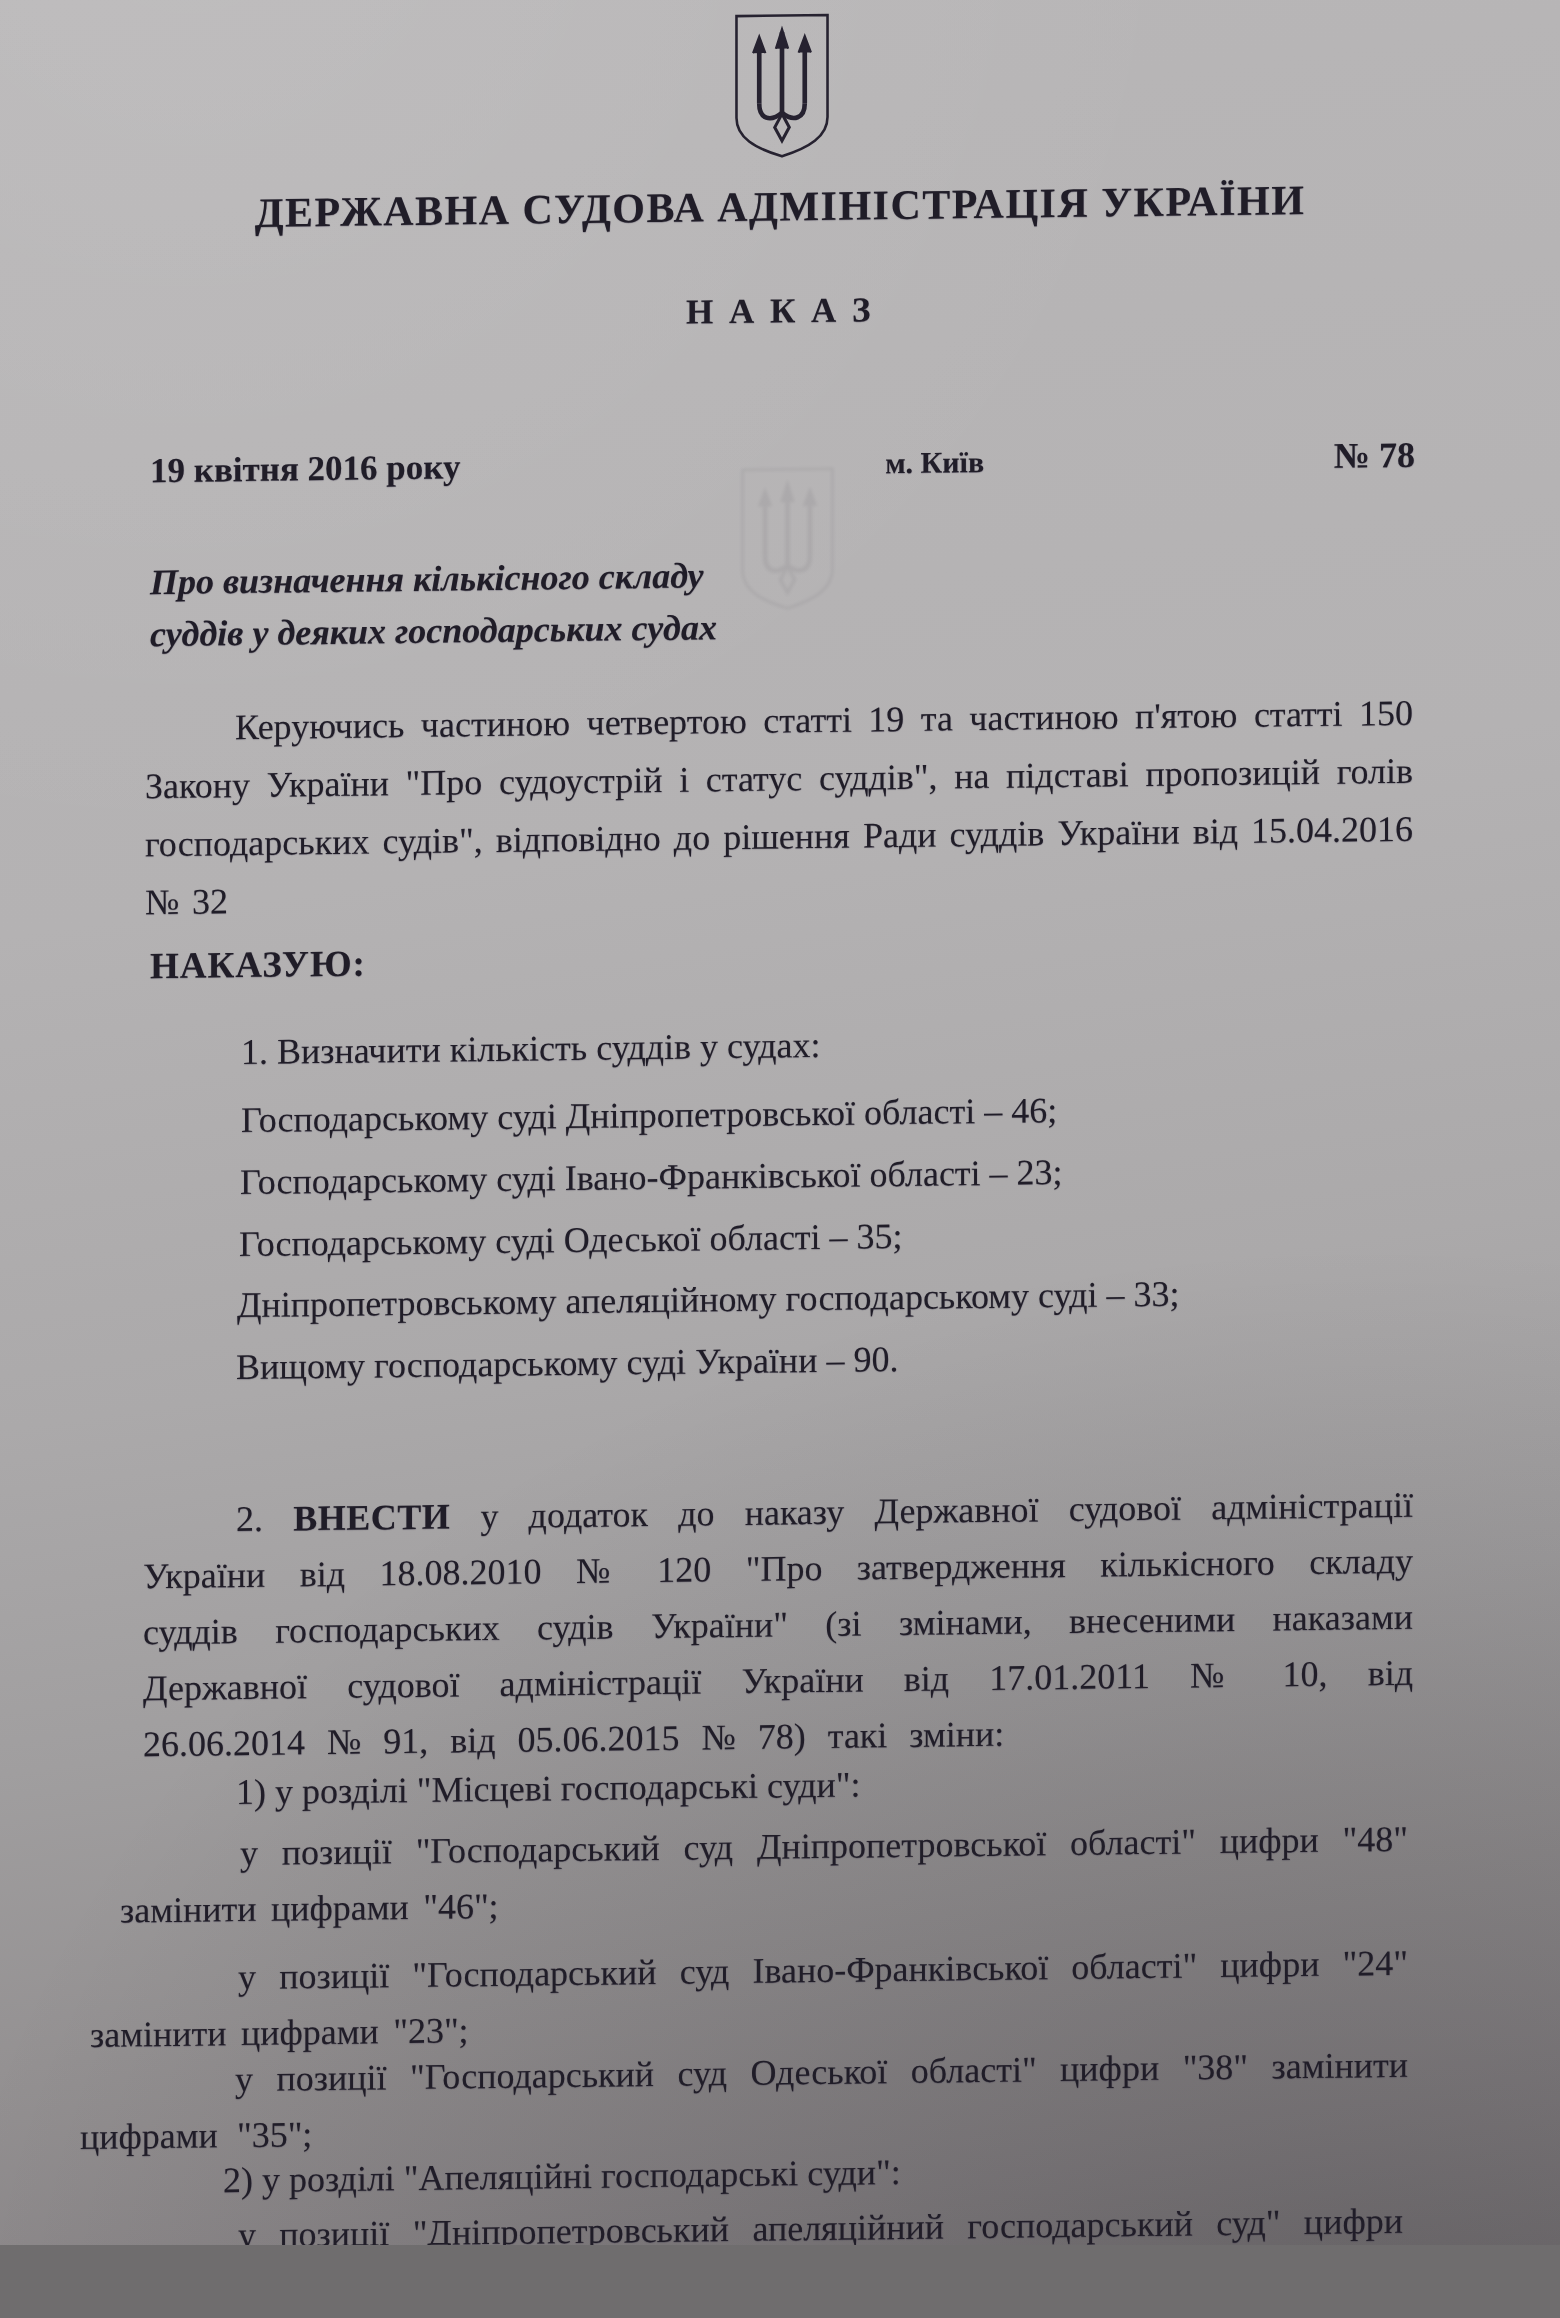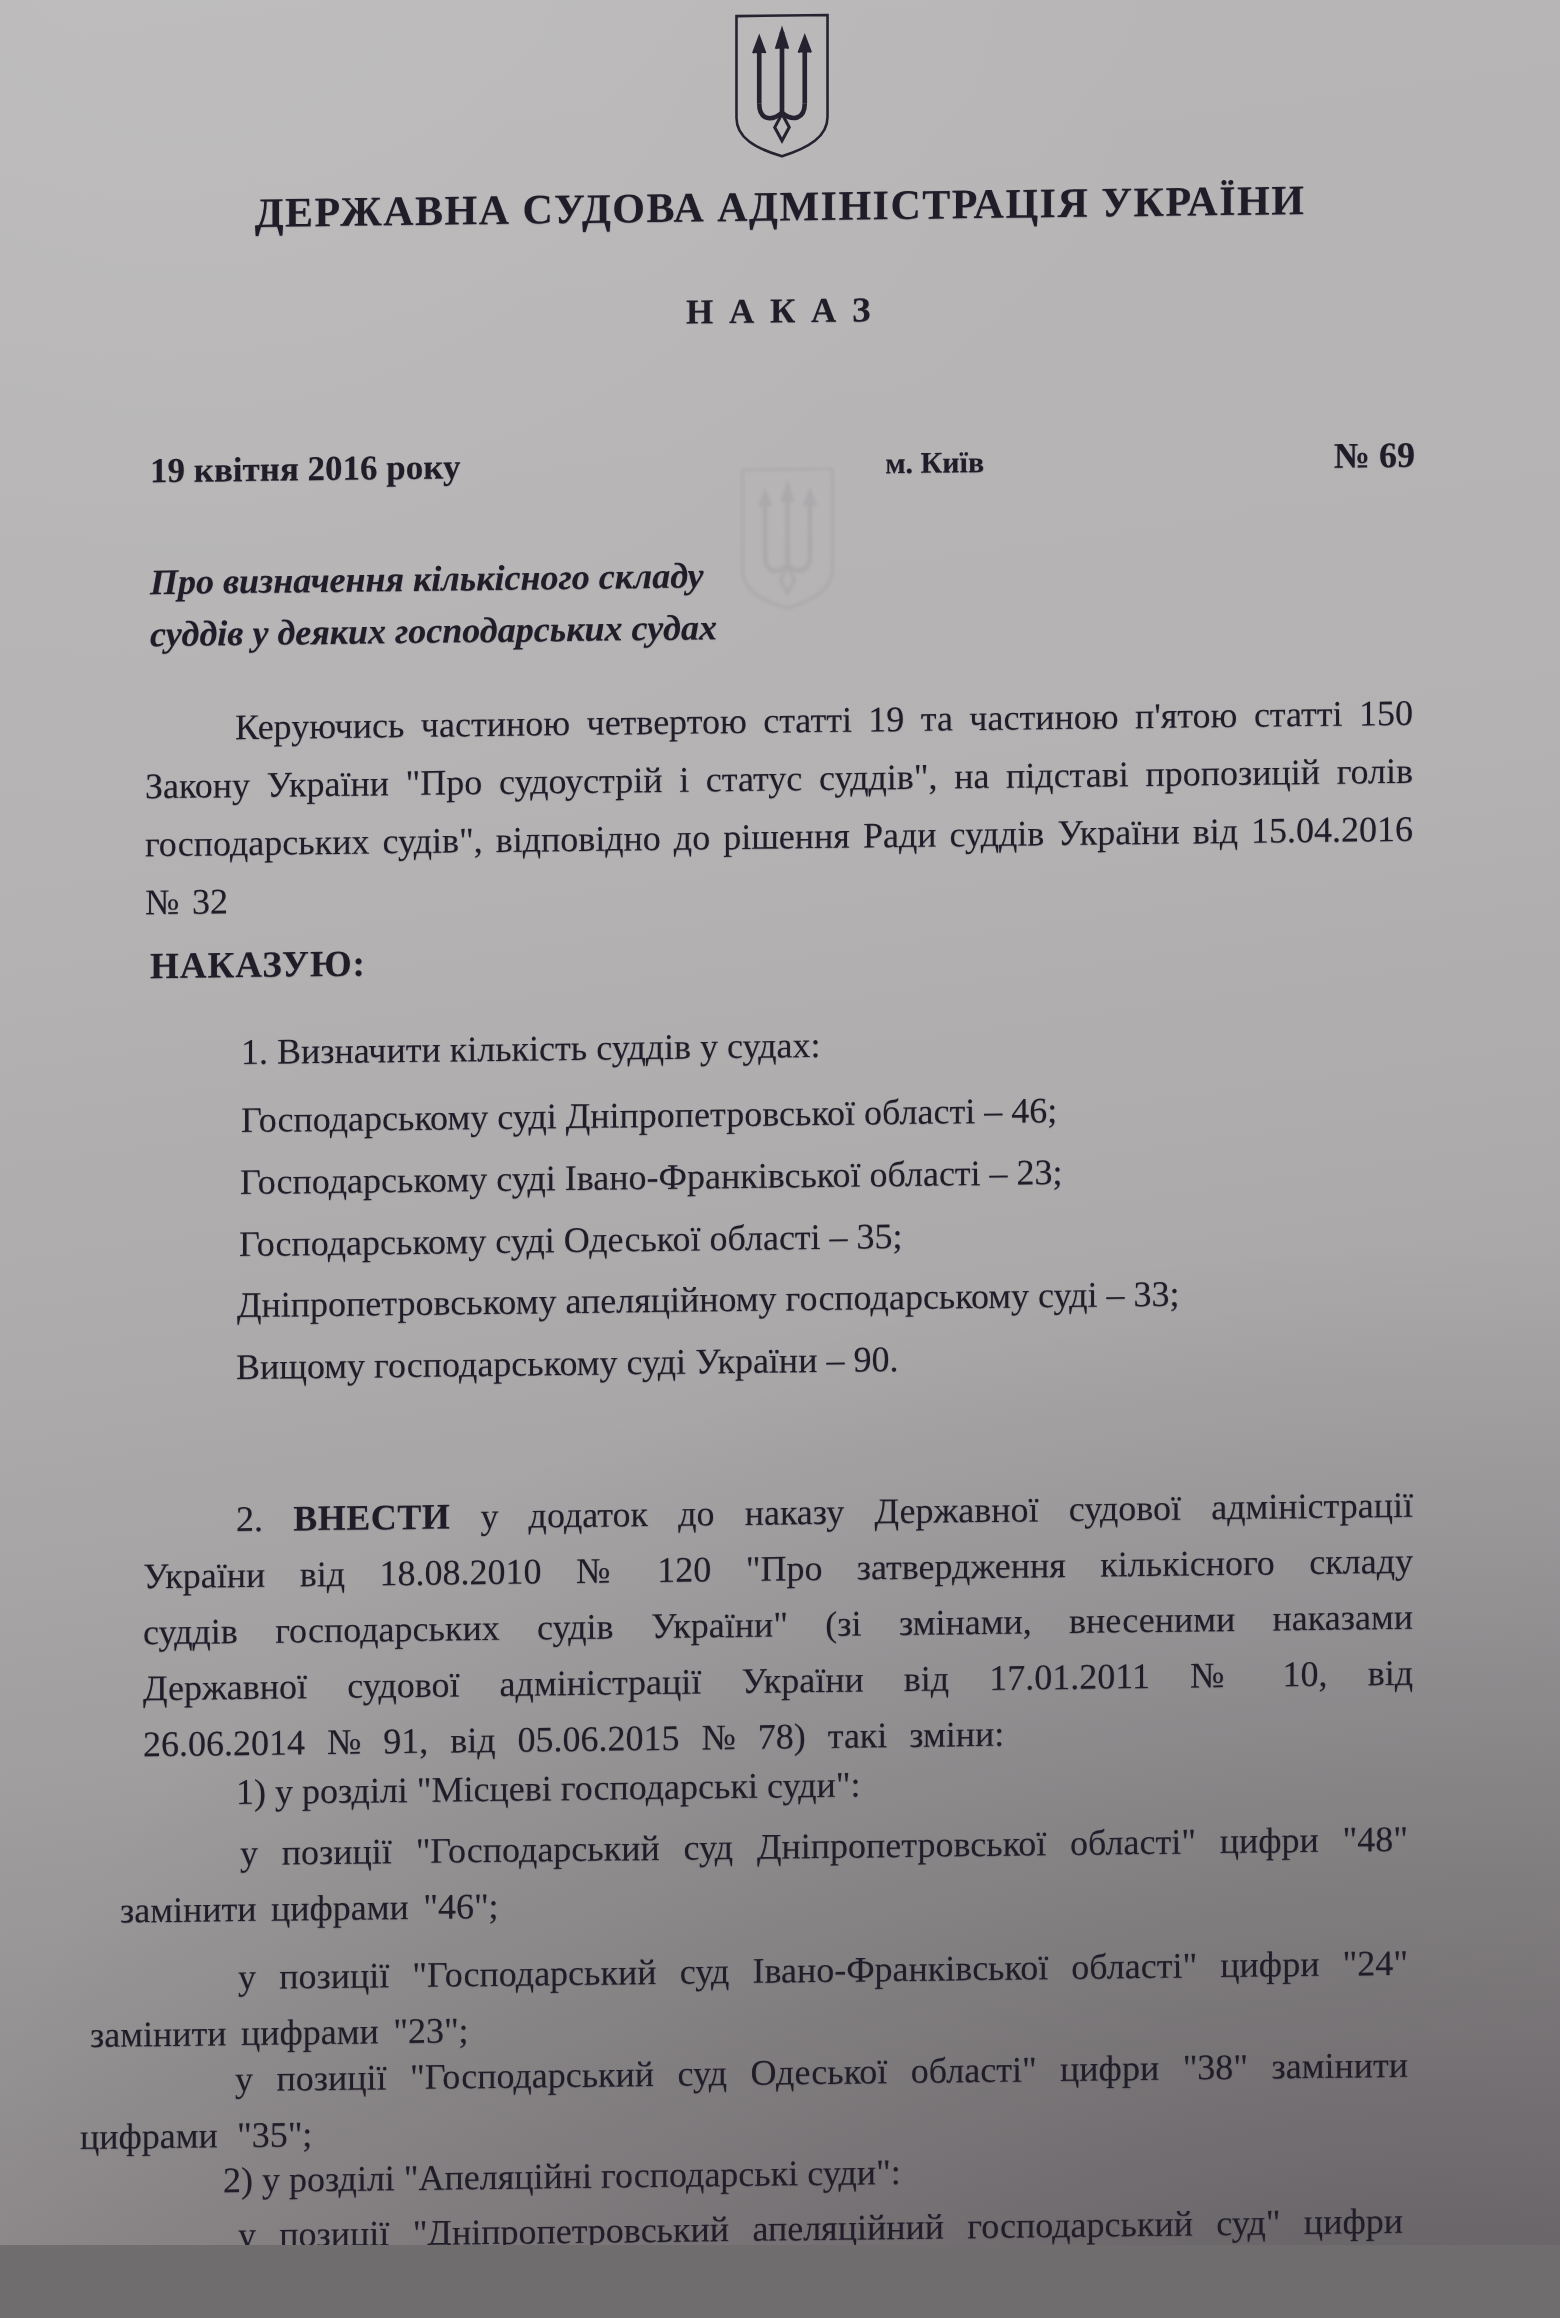--- a/index.html
+++ b/index.html
@@ -103,21 +103,21 @@
         </g>
       </svg>
     </div>
 
     <div class="org-title">ДЕРЖАВНА СУДОВА АДМІНІСТРАЦІЯ УКРАЇНИ</div>
     <div class="doc-type">Н А К А З</div>
 
     <div class="date-row">
       <span class="date">19 квітня 2016 року</span>
       <span class="city">м. Київ</span>
-      <span class="num">№ 69</span>
+      <span class="num">№ 78</span>
     </div>
 
     <div class="subject">
       <div>Про визначення кількісного складу</div>
       <div>суддів у деяких господарських судах</div>
     </div>
 
     <p class="preamble">Керуючись частиною четвертою статті 19 та частиною п'ятою статті 150 Закону України "Про судоустрій і статус суддів", на підставі пропозицій голів господарських судів", відповідно до рішення Ради суддів України від 15.04.2016 № 32</p>
 
     <div class="order-word">НАКАЗУЮ:</div>

